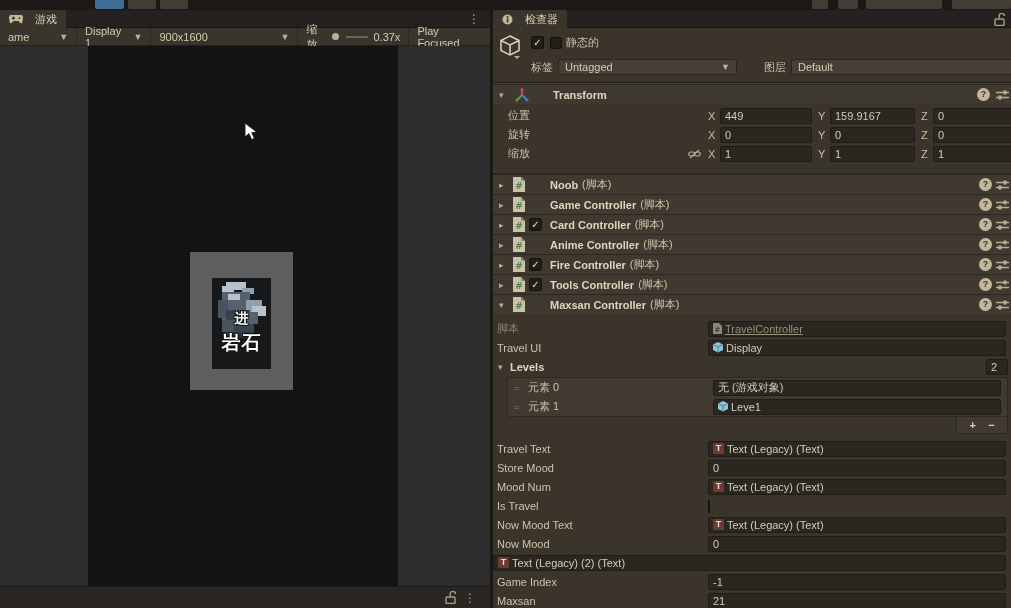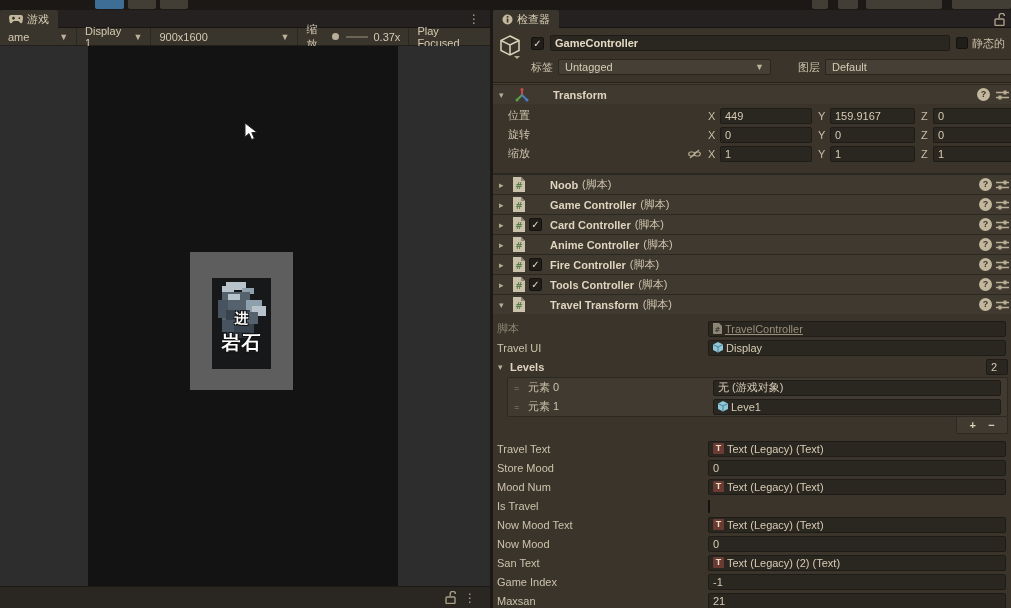--- a/index.html
+++ b/index.html
@@ -10,21 +10,21 @@
     font-family: "Liberation Sans", "DejaVu Sans", sans-serif;
     font-size: 11px; color:#cdc2ab;
     -webkit-font-smoothing: antialiased;
   }
   
   .top-strip { position:absolute; left:0; top:0; width:1011px; height:10px; background:#1b1815; }
   .mini-btn { position:absolute; top:0; height:9px; border-radius:0 0 2px 2px; background:#423d35; }
   .mini-btn.blue { background:#3e6e95; }
   
   .tabbar { position:absolute; top:10px; height:18px; background:#242120; border-bottom:1px solid #181513; }
-  .tab { position:absolute; top:0; height:18px; background:#3a352c; display:flex; align-items:center; gap:4px; padding:0 9px; color:#d8cdb6; border-radius:2px 2px 0 0; }
+  .tab { position:absolute; top:0; height:18px; background:#3a352c; display:flex; align-items:center; gap:12px; padding:0 9px; color:#d8cdb6; border-radius:2px 2px 0 0; }
   .tab-label { font-size:11px; }
   .kebab { color:#b3a78e; font-size:12px; line-height:1; cursor:pointer; }
   
   .game-toolbar { position:absolute; left:0; top:28px; width:490px; height:18px; background:#3a352c; border-bottom:1px solid #23201b; display:flex; align-items:center; color:#d4c9b2; }
   .tbi { display:flex; align-items:center; gap:5px; padding:0 8px; height:100%; }
   .tb-sep { width:1px; height:100%; background:#2b2722; flex:none; }
   .caret { font-size:9px; color:#bdb199; }
   .zoom-track { width:24px; height:2px; background:#6c6357; margin-left:2px; }
   .zoom-knob { width:7px; height:7px; border-radius:50%; background:#b9ae96; }
   .game-area { position:absolute; left:0; top:46px; width:490px; height:540px; background:#2d2d2e; }
@@ -217,29 +217,28 @@
     <div class="go-header">
       <div class="go-cube">
         <svg width="26" height="28" viewBox="0 0 26 28">
           <path d="M12 2 L21 6.5 V16.5 L12 21 L3 16.5 V6.5 Z" fill="none" stroke="#ddd3bd" stroke-width="1.5"></path>
           <path d="M3 6.5 L12 11 L21 6.5 M12 11 V21" fill="none" stroke="#ddd3bd" stroke-width="1.5"></path>
           <path d="M19 24 l3 3 l3 -3 Z" fill="#b9ad94" transform="translate(-3,-2)"></path>
         </svg>
       </div>
       <div class="go-row1">
         <span class="cbx">✓</span>
-        <span class="field go-name">GameController</span>
         <span class="static-wrap">
           <span class="cbx sm"></span>
           <span>静态的</span>
         </span>
       </div>
       <div class="go-row2">
         <span>标签</span>
-        <span class="drop" style="width:213px;">
+        <span class="drop" style="width:179px;">
           <span>Untagged</span>
           <span class="caret">▼</span>
         </span>
         <span style="margin-left:22px;">图层</span>
         <span class="drop" style="flex:1;border-radius:2px 0 0 2px;border-right:none;">
           <span>Default</span>
         </span>
       </div>
     </div>
 
@@ -450,21 +449,21 @@
         <div class="comp-row">
           <span class="fold">▾</span>
           <span class="script-ref-icon">
             <svg width="12" height="15" viewBox="0 0 12 15">
               <path d="M0 0 H8 L12 4 V15 H0 Z" fill="#cbc2ac"></path>
               <path d="M8 0 L12 4 H8 Z" fill="#8d8576"></path>
               <text x="6" y="11.5" font-size="9" text-anchor="middle" fill="#5a7d4e" font-family="DejaVu Sans, sans-serif" font-weight="bold">#</text>
             </svg>
           </span>
           <span class="cbx-slot"></span>
-          <span class="comp-name">Travel Transform</span>
+          <span class="comp-name">Maxsan Controller</span>
           <span class="comp-suffix">(脚本)</span>
           <span class="spacer"></span>
           <span class="help-icon">?</span>
           <span class="preset-icon">
             <svg width="13" height="12" viewBox="0 0 13 12">
               <path d="M0 3.5 H13 M0 8.5 H13" stroke="#b9ad94" stroke-width="1.3"></path>
               <rect x="7.5" y="1.5" width="3" height="4" fill="#b9ad94"></rect>
               <rect x="2.5" y="6.5" width="3" height="4" fill="#b9ad94"></rect>
             </svg>
           </span>
@@ -579,21 +578,20 @@
           </div>
           <div class="prop-row">
             <span class="prop-label">Now Mood</span>
             <div class="prop-val">
               <div class="field">
                 <span>0</span>
               </div>
             </div>
           </div>
           <div class="prop-row">
-            <span class="prop-label">San Text</span>
             <div class="prop-val">
               <div class="field">
                 <span class="t-icon">T</span>
                 <span>Text (Legacy) (2) (Text)</span>
               </div>
             </div>
           </div>
           <div class="prop-row">
             <span class="prop-label">Game Index</span>
             <div class="prop-val">

